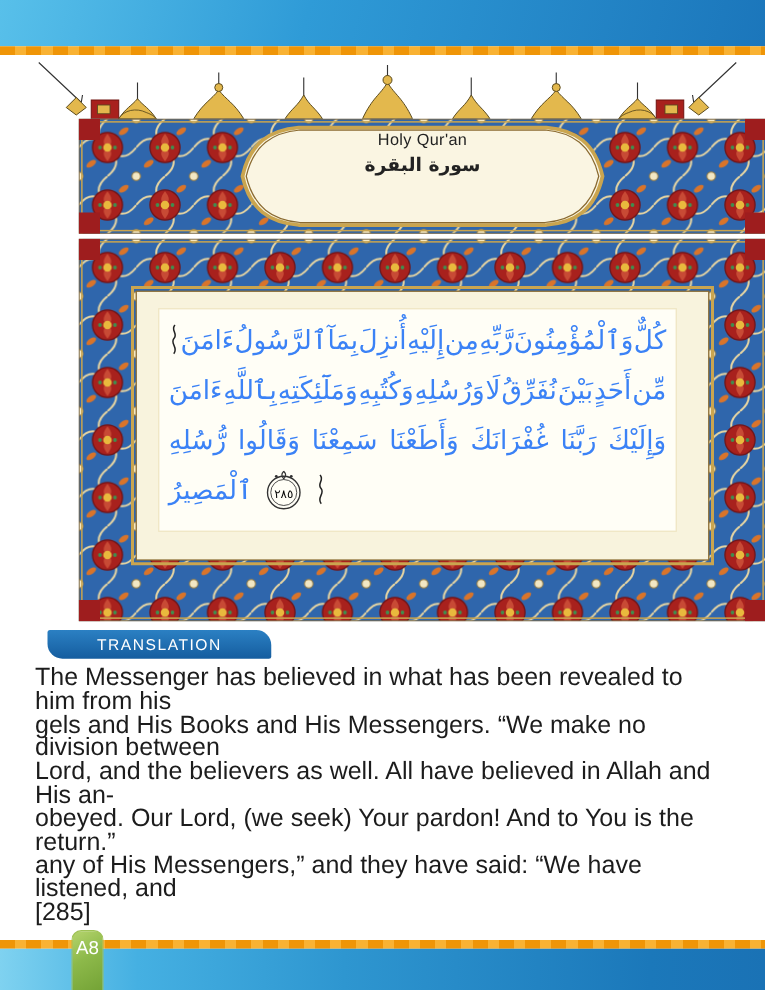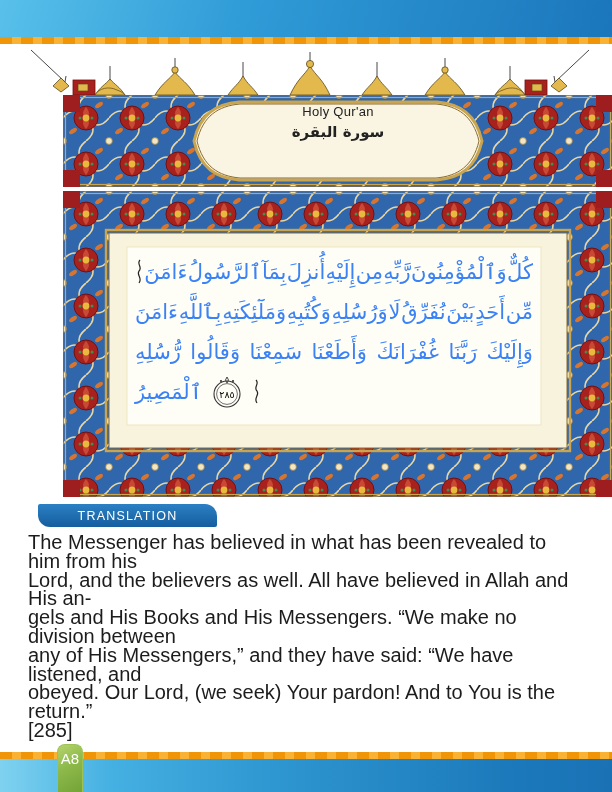--- a/index.html
+++ b/index.html
@@ -196,24 +196,24 @@
       </svg>
     </div>
   </div>
 </div>
 
 <div class="abs ribbon">
   <span>TRANSLATION</span>
 </div>
 <div class="abs trans">
   <div>The Messenger has believed in what has been revealed to him from his</div>
+  <div>gels and His Books and His Messengers. “We make no division between</div>
   <div>Lord, and the believers as well. All have believed in Allah and His an-</div>
-  <div>gels and His Books and His Messengers. “We make no division between</div>
+  <div>obeyed. Our Lord, (we seek) Your pardon! And to You is the return.”</div>
   <div>any of His Messengers,” and they have said: “We have listened, and</div>
-  <div>obeyed. Our Lord, (we seek) Your pardon! And to You is the return.”</div>
   <div>[285]</div>
 </div>
 
 <div class="abs dash-stripe dash-bottom"></div>
 <div class="abs bottom-band"></div>
 <div class="abs page-tab">
   <span>A8</span>
 </div>
 
 </body></html>

